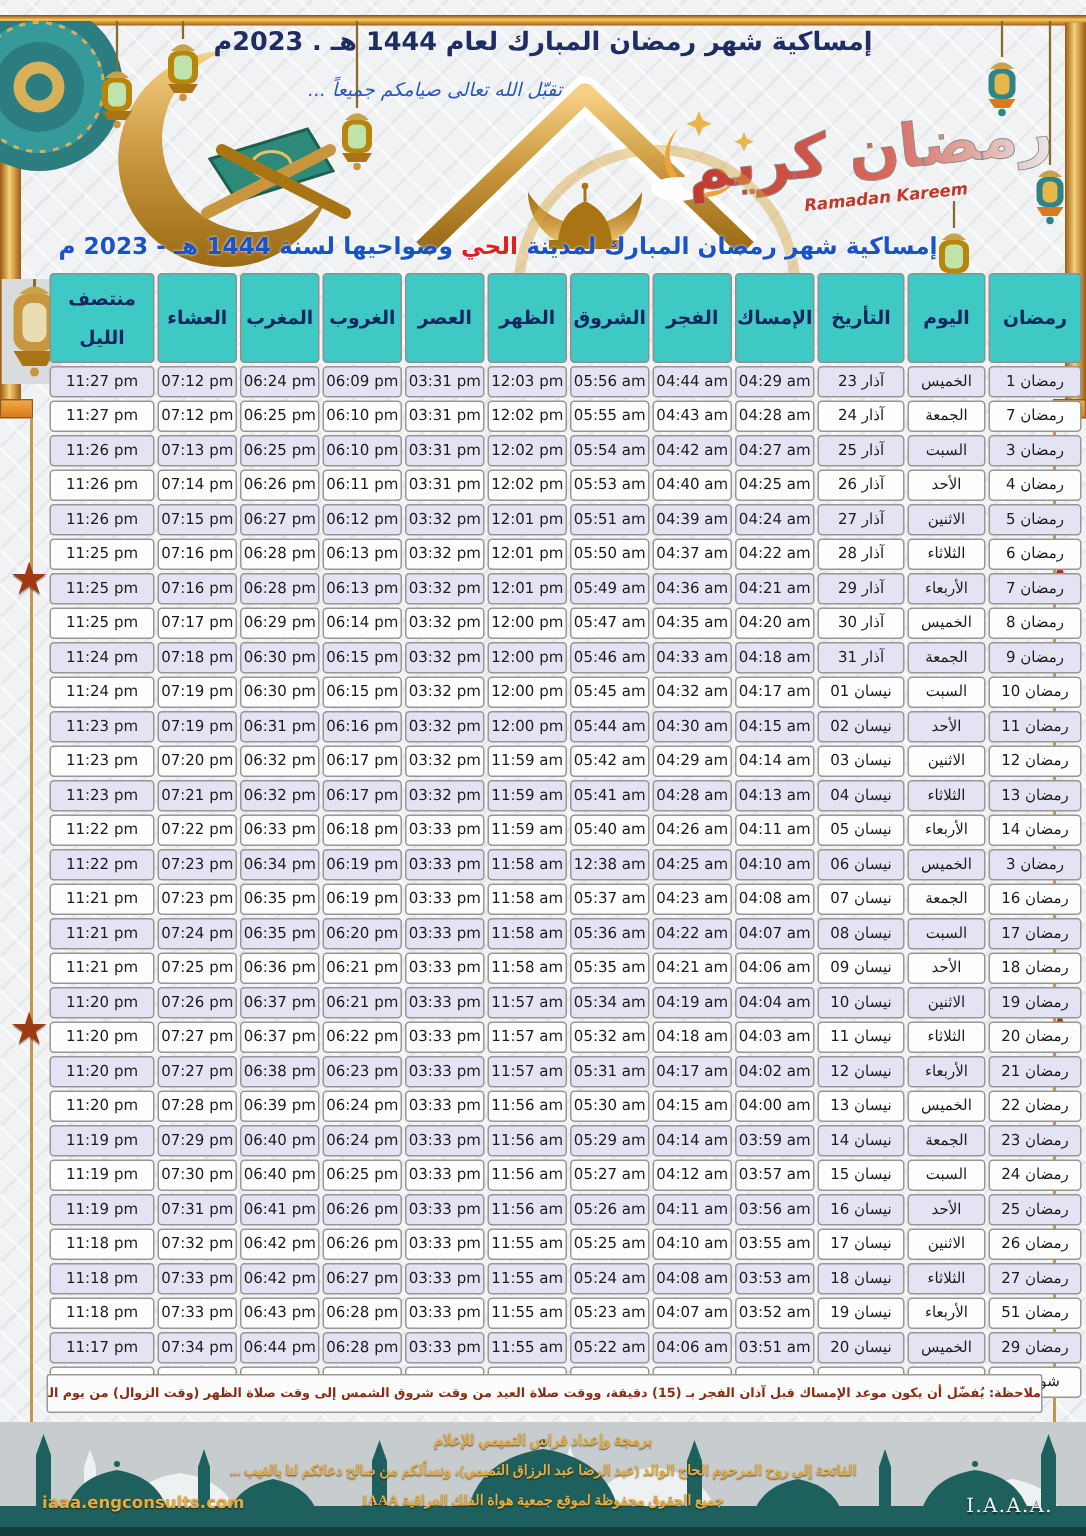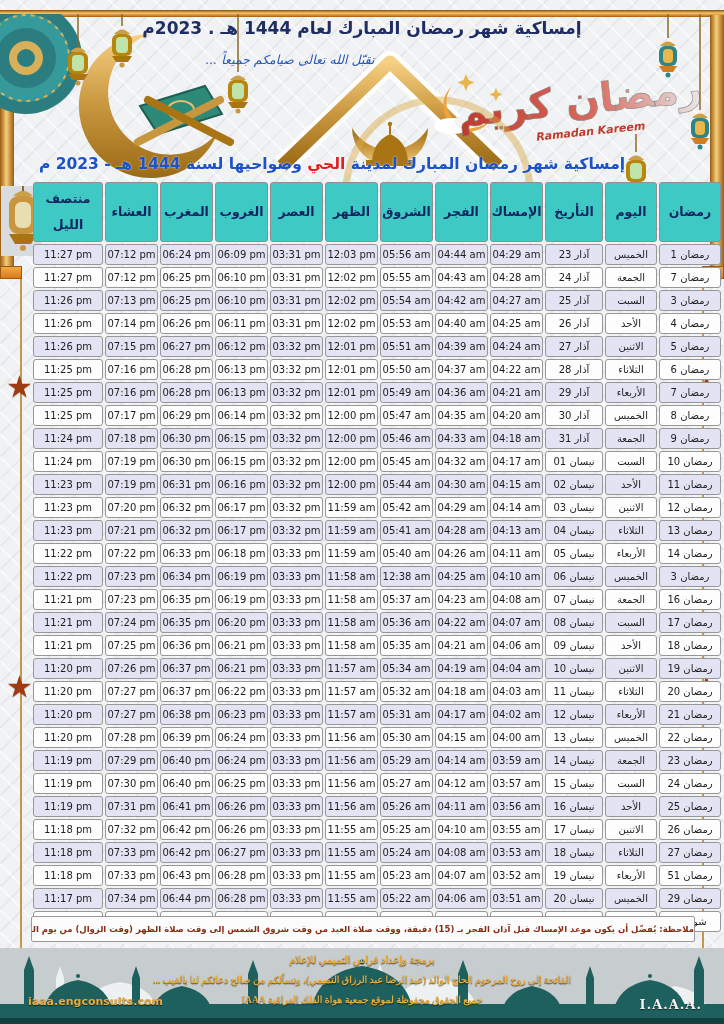--- a/index.html
+++ b/index.html
@@ -57,21 +57,21 @@
   
   .footer { position:absolute; top:948px; left:0; width:724px; height:76px; overflow:hidden; }
   .footer svg { position:absolute; top:0; left:0; }
   .f-line { position:absolute; left:0; width:724px; text-align:center; direction:rtl;
     color:#e7ab3e; text-shadow:0 1px 1px rgba(0,0,0,.6); z-index:2;font-family:Liberation Serif, serif; }
   .f-credit { top:6px;  font-size:10px; font-weight:bold; }
   .f-dedic  { top:26px; font-size:9.5px; font-weight:bold; }
   .f-rights { top:46px; font-size:9.5px; font-weight:bold; }
   .f-site { position:absolute; left:16px; bottom:16px; z-index:2; font-size:11px; font-weight:bold;
     color:#e7ab3e; text-shadow:0 1px 1px rgba(0,0,0,.6); direction:ltr;margin-left:12px; }
-  .f-org { position:absolute; right:22px; bottom:12px; z-index:2; font-size:13px; font-weight:bold;
+  .f-org { position:absolute; right:22px; bottom:12px; z-index:2; font-size:13px; font-weight:normal;
     font-family:"DejaVu Serif","Liberation Serif",serif; color:#f2f2f2; letter-spacing:1px;
     text-shadow:0 1px 1px rgba(0,0,0,.6); direction:ltr; }
 </style>
 </head>
 <body>
 
 <div class="page">
 
   <div class="bar-top"></div>
   <div class="bar-left"></div>

